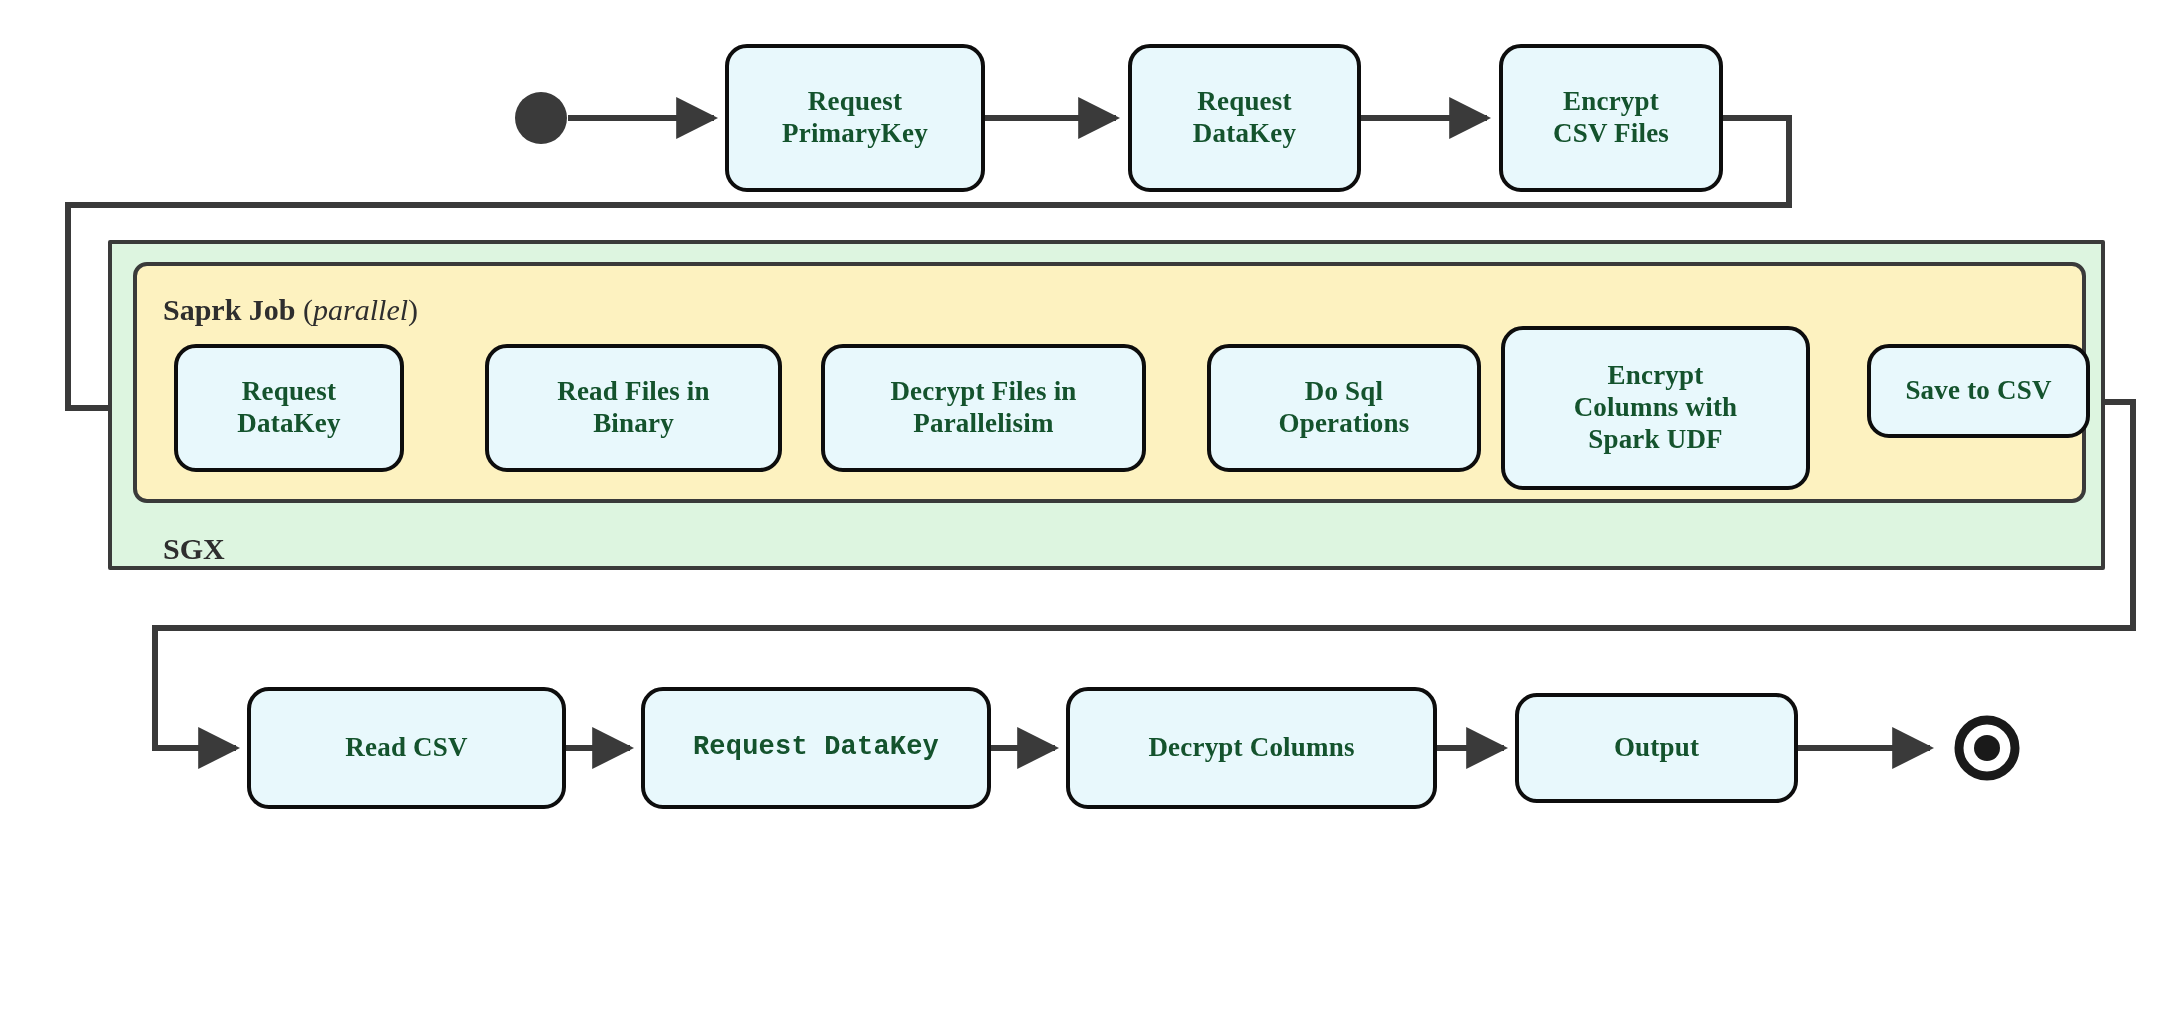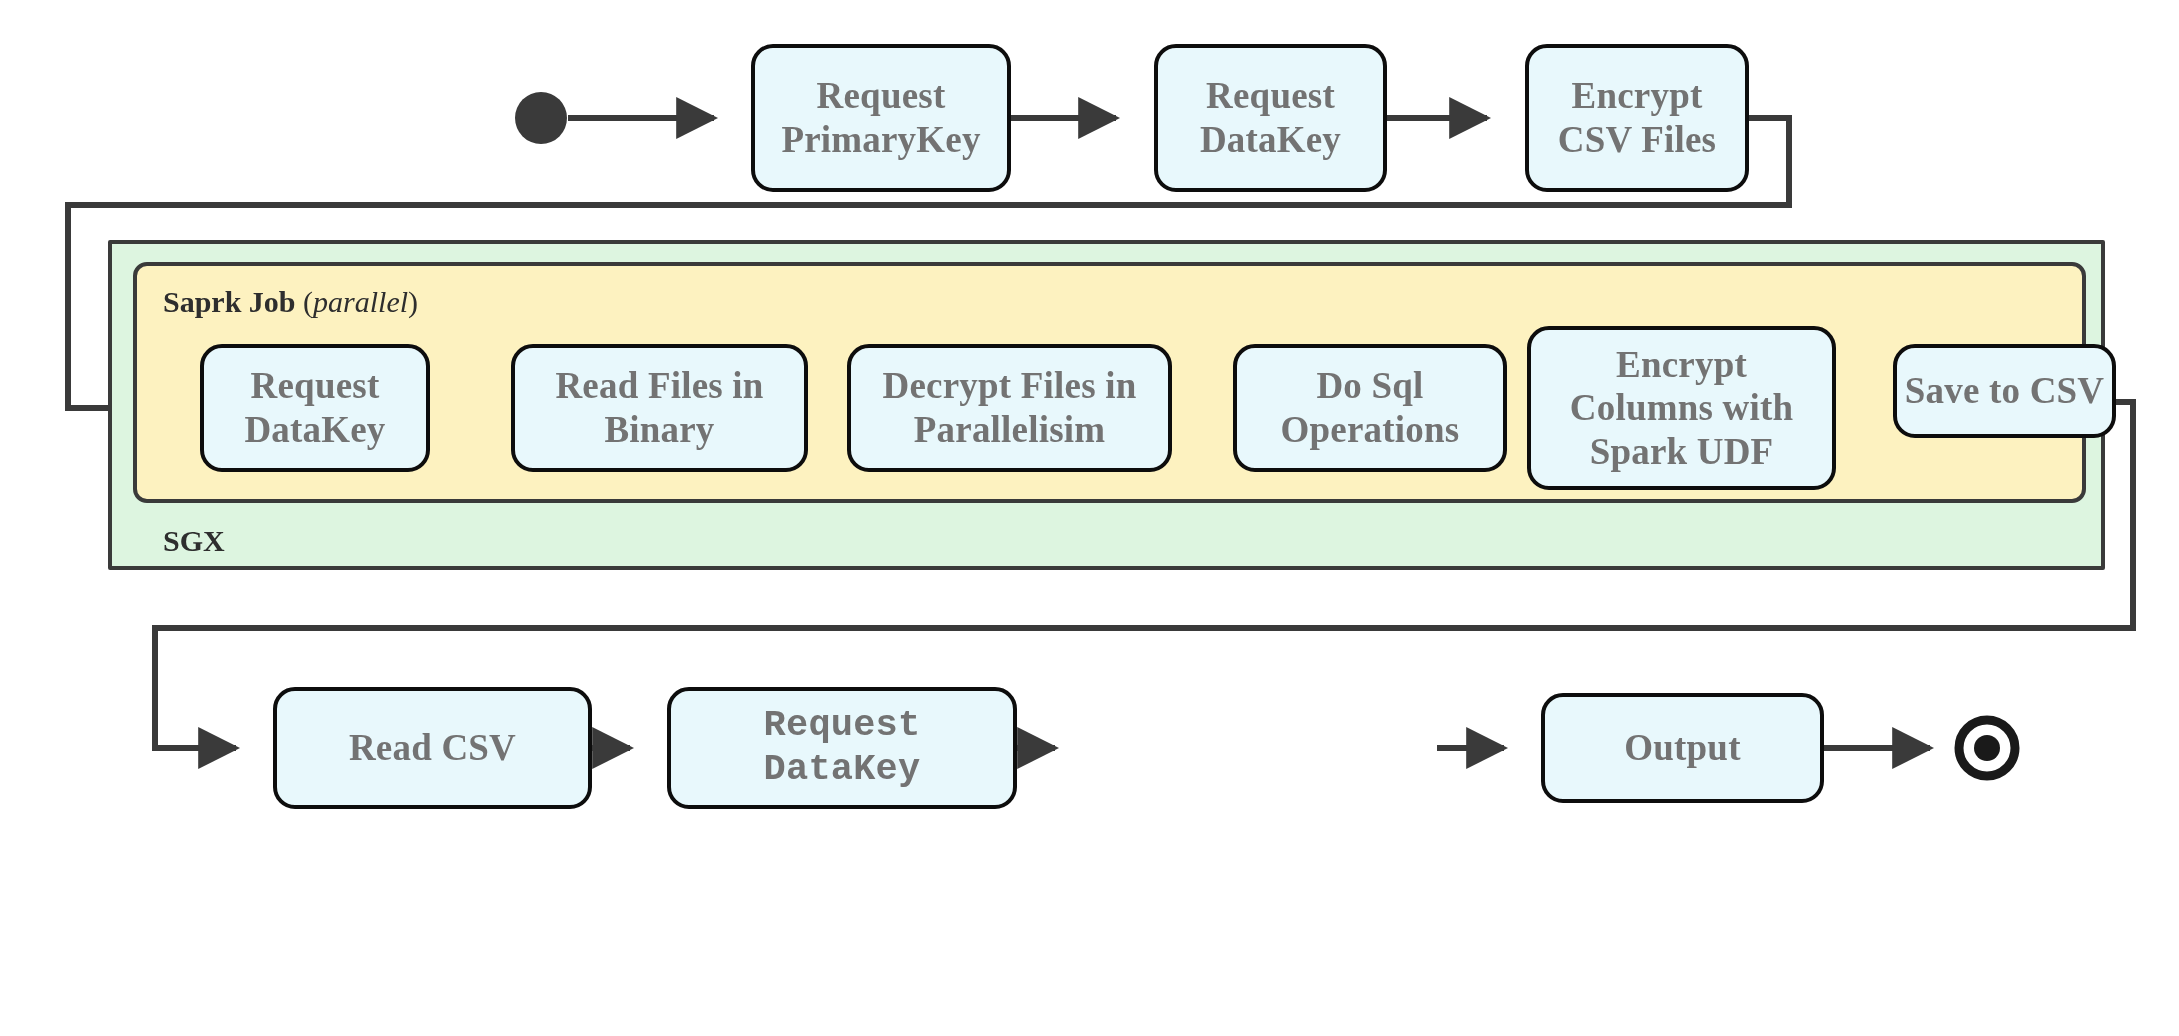--- a/index.html
+++ b/index.html
@@ -27,27 +27,26 @@
   .node {
     position: absolute;
     box-sizing: border-box;
     background: #e8f8fc;
     border: 4px solid #0d0d0d;
     border-radius: 22px;
     display: flex;
     align-items: center;
     justify-content: center;
     text-align: center;
-    color: #737373;
+    color: #14532d;
     font-weight: bold;
-    font-size: 37px;
+    font-size: 27px;
     line-height: 1.18;
     letter-spacing: 0.2px;
     padding: 2px 6px;
-    margin-left: 26px;
   }
   .node span { display: block; }
   .container-sgx {
     position: absolute;
     box-sizing: border-box;
     background: #ddf5e0;
     border: 4px solid #3a3a3a;
     border-radius: 2px;
   }
   .container-spark {
@@ -56,20 +55,21 @@
     background: #fdf2c0;
     border: 4px solid #3a3a3a;
     border-radius: 14px;
   }
   .container-label {
     position: absolute;
     color: #2e2e2e;
     font-weight: bold;
     font-size: 30px;
     white-space: nowrap;
+    margin-top: 8px;
   }
   .container-label .paren {
     font-weight: normal;
     font-style: normal;
   }
   .container-label .ital {
     font-style: italic;
     font-weight: normal;
   }
   .caption {
@@ -201,20 +201,25 @@
       <span>Read CSV</span>
     </div>
   </div>
 
   <div class="node" style="left:641px; top:687px; width:350px; height:122px;font-family:Liberation Mono, monospace;">
     <div>
       <span>Request DataKey</span>
     </div>
   </div>
 
+  <div class="node" style="left:1066px; top:687px; width:371px; height:122px;">
+    <div>
+      <span>Decrypt Columns</span>
+    </div>
+  </div>
 
   <div class="node" style="left:1515px; top:693px; width:283px; height:110px;">
     <div>
       <span>Output</span>
     </div>
   </div>
 
 
 </div>
 

